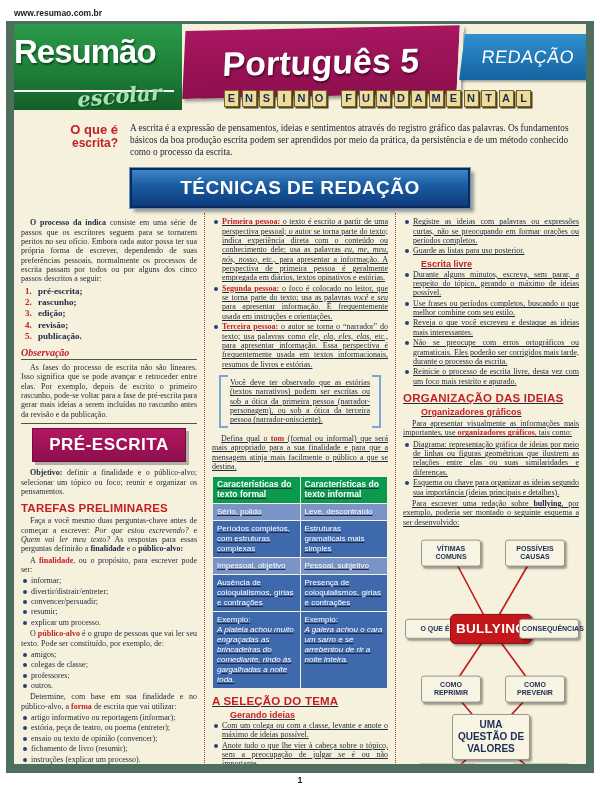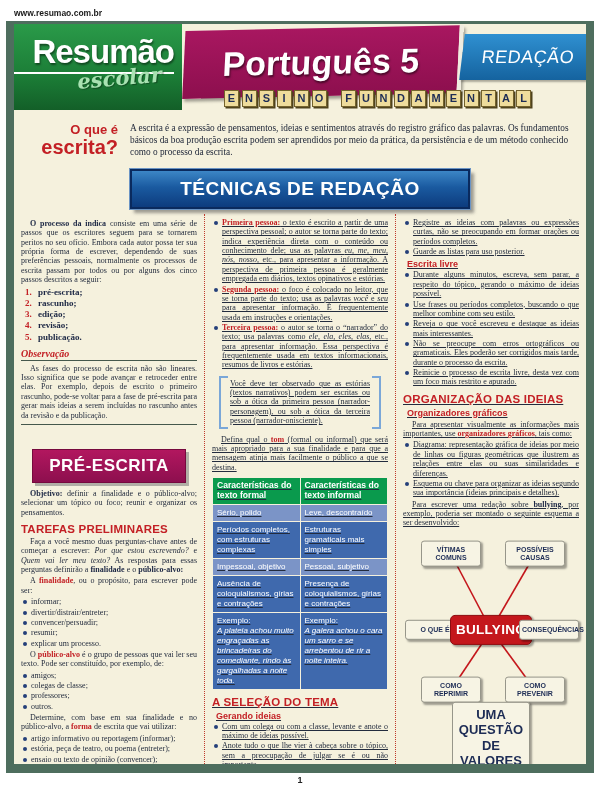--- a/index.html
+++ b/index.html
@@ -7,22 +7,22 @@
   body { background:#fff; font-family:"Liberation Serif", serif; overflow:hidden; }
   .sheet { padding:2px 6px; }
   .url { font:bold 8.5px "Liberation Sans", sans-serif; color:#1a1a1a; margin:6px 0 3px 8px; }
   .frame { border:3px solid #4e6e5e; border-left-width:8px; border-right-width:8px; border-bottom-width:9px;
            background:#f5f1dd; height:752px; position:relative; overflow:hidden; }
 
   
   .header { position:relative; height:90px; }
   .logo { position:absolute; left:0; top:0; width:168px; height:86px;
           background:linear-gradient(#2a9a49 0%, #1b7c36 62%, #135f28 100%); }
-  .brand { font:bold 33px "Liberation Sans", sans-serif; color:#fff; text-align:right;
-           letter-spacing:-1px; margin:9px 8px 0 0; padding-bottom:1px;
+  .brand { font:bold 33px "Liberation Sans", sans-serif; color:#fff; text-align:left;
+           letter-spacing:-1px; margin:9px 8px 0 0; padding-bottom:19px;
            border-bottom:2px solid #fff; text-shadow:1px 2px 2px rgba(0,0,0,.45); }
   .brand-sub { font:italic bold 21px "DejaVu Serif", serif; color:#a9e2b2; text-align:right;
                margin:-6px 20px 0 0; transform:rotate(-5deg); text-shadow:1px 1px 1px rgba(0,0,0,.35); }
   .title-box { position:absolute; left:170px; top:4px; width:278px; height:68px;
                background:linear-gradient(#a81760,#8d0f4e); transform:skewX(-4deg) rotate(-1.2deg);
                border-right:4px solid #f0ece0; box-shadow:2px 3px 3px rgba(0,0,0,.35);
                display:flex; align-items:center; justify-content:center; }
   .title-box span { font:bold 34px "Liberation Sans", sans-serif; color:#fff; text-shadow:1px 2px 2px rgba(0,0,0,.5); }
   .subject-box { position:absolute; left:448px; top:10px; width:132px; height:46px;
                  background:linear-gradient(#2f90d1,#15639f); transform:skewX(-7deg);
@@ -32,29 +32,29 @@
   .tile { display:inline-block; width:15px; height:17px; background:#eedc9c; border:1px solid #73622d;
           box-shadow:1.5px 1.5px 0 #4f431d; color:#1d2c55; font:bold 11px/15px "Liberation Sans", sans-serif;
           text-align:center; margin-right:2.5px; }
   .tile-gap { display:inline-block; width:12px; }
 
   
   .intro { display:flex; margin:8px 12px 0 6px; }
   .intro-q { width:110px; text-align:right; color:#c32025; padding-right:12px; flex:none;
              font-family:"Liberation Sans", sans-serif; }
   .intro-q .q1 { font-weight:bold; font-size:13px; }
-  .intro-q .q2 { font-weight:bold; font-size:20px; margin-top:-1px; }
+  .intro-q .q2 { font-weight:bold; font-size:12px; margin-top:-1px; }
   .intro-text { flex:1; font-size:9.3px; line-height:1.3; color:#20283a; }
 
   
   .banner-blue { margin:10px auto 4px; width:340px; background:linear-gradient(#3c86c6 0%, #1a5aa0 45%, #0d3c7e 100%);
                  border:2px solid #0a2a5e; outline:1px solid #6b94c4; color:#fff; text-align:center; padding:7px 16px;
                  font:bold 19px "Liberation Sans", sans-serif; letter-spacing:.5px;
                  box-shadow:4px 4px 3px rgba(70,70,70,.5); }
-  .banner-mag { margin:24px auto 6px; width:88%; background:linear-gradient(#b2175f,#8d0f4e);
+  .banner-mag { margin:4px auto 6px; width:88%; background:linear-gradient(#b2175f,#8d0f4e);
                 border:1px solid #76093d; color:#fff; text-align:center; padding:6px 0;
                 font:bold 17px "Liberation Sans", sans-serif; letter-spacing:.5px;
                 box-shadow:3px 3px 0 rgba(110,110,110,.5); }
 
   
   .cols { display:flex; margin-top:5px; height:562px; overflow:hidden; }
   .col { flex:1; padding:3px 7px 0 7px; font-size:8px; line-height:1.17; color:#232c3e; overflow:hidden; }
   .col-mid, .col-right { border-left:1px dotted #c0392b;text-decoration:underline; }
   .p { text-indent:9px; margin:2px 0; text-align:justify; }
   .rt-r { color:#c32025; font-weight:bold; }
@@ -64,21 +64,21 @@
   .steps { margin:1px 0 2px 4px; }
   .step { display:flex; font-weight:bold; font-size:9px; line-height:1.25; }
   .step-num { color:#c32025; width:13px; flex:none; }
   .step-label { color:#1c2744; }
 
   .obs-h { font:italic bold 10px "Liberation Serif", serif; color:#c32025;
            border-bottom:1.5px solid #45584c; padding-bottom:1px; margin:5px 0 3px; }
   .rule { border-bottom:1.5px solid #45584c; margin:4px 0 2px; }
 
   .h-red { font:bold 11.5px "Liberation Sans", sans-serif; color:#c32025; margin:6px 0 2px; letter-spacing:.2px; }
-  .sub-red { font:bold 9px "Liberation Sans", sans-serif; color:#c32025; margin:3px 4px 1px; }
+  .sub-red { font:bold 9px "Liberation Sans", sans-serif; color:#c32025; margin:3px 18px 1px; }
 
   .bi { display:flex; margin:1px 0; }
   .blt { width:4px; height:4px; border-radius:50%; background:#25407a; margin:3px 4px 0 2px; flex:none; }
   .bi > span:last-child { flex:1; text-align:justify; }
 
   
   .note { position:relative; margin:6px 7px; padding:3px 11px; text-align:justify; }
   .note::before, .note::after { content:""; position:absolute; top:0; bottom:0; width:7px; border:2.5px solid #7aa7d8; }
   .note::before { left:0; border-right:none; }
   .note::after  { right:0; border-left:none; }
@@ -93,21 +93,21 @@
   tr.dk td { background:#3f69ad; }
 
   
   .diagram { position:relative; height:258px; margin-top:4px; }
   .diagram svg { position:absolute; inset:0; }
   .dnode { position:absolute; transform:translate(-50%,-50%); background:#f7f4e4; border:1px solid #97968a;
            border-radius:3px; box-shadow:2px 2px 2px rgba(0,0,0,.35); color:#1d2c55;
            font:bold 7px/1.2 "Liberation Sans", sans-serif; text-align:center; padding:4px 2px; width:60px; }
   .dnode.main { background:#c4171c; color:#fff; font-size:13.5px; width:82px; border:1px solid #8e0d10;
                 border-radius:5px; padding:6px 2px; letter-spacing:.3px; }
-  .dnode.wide { width:78px; font-size:13px; }
+  .dnode.wide { width:78px; font-size:10px; }
   .dnode.slim { padding:5px 2px; }
 
   .footer { text-align:center; font:bold 9px "Liberation Sans", sans-serif; color:#222; margin-top:2px; }
 </style>
 </head>
 <body>
 
 <div class="sheet">
   <div class="url">www.resumao.com.br</div>
 

